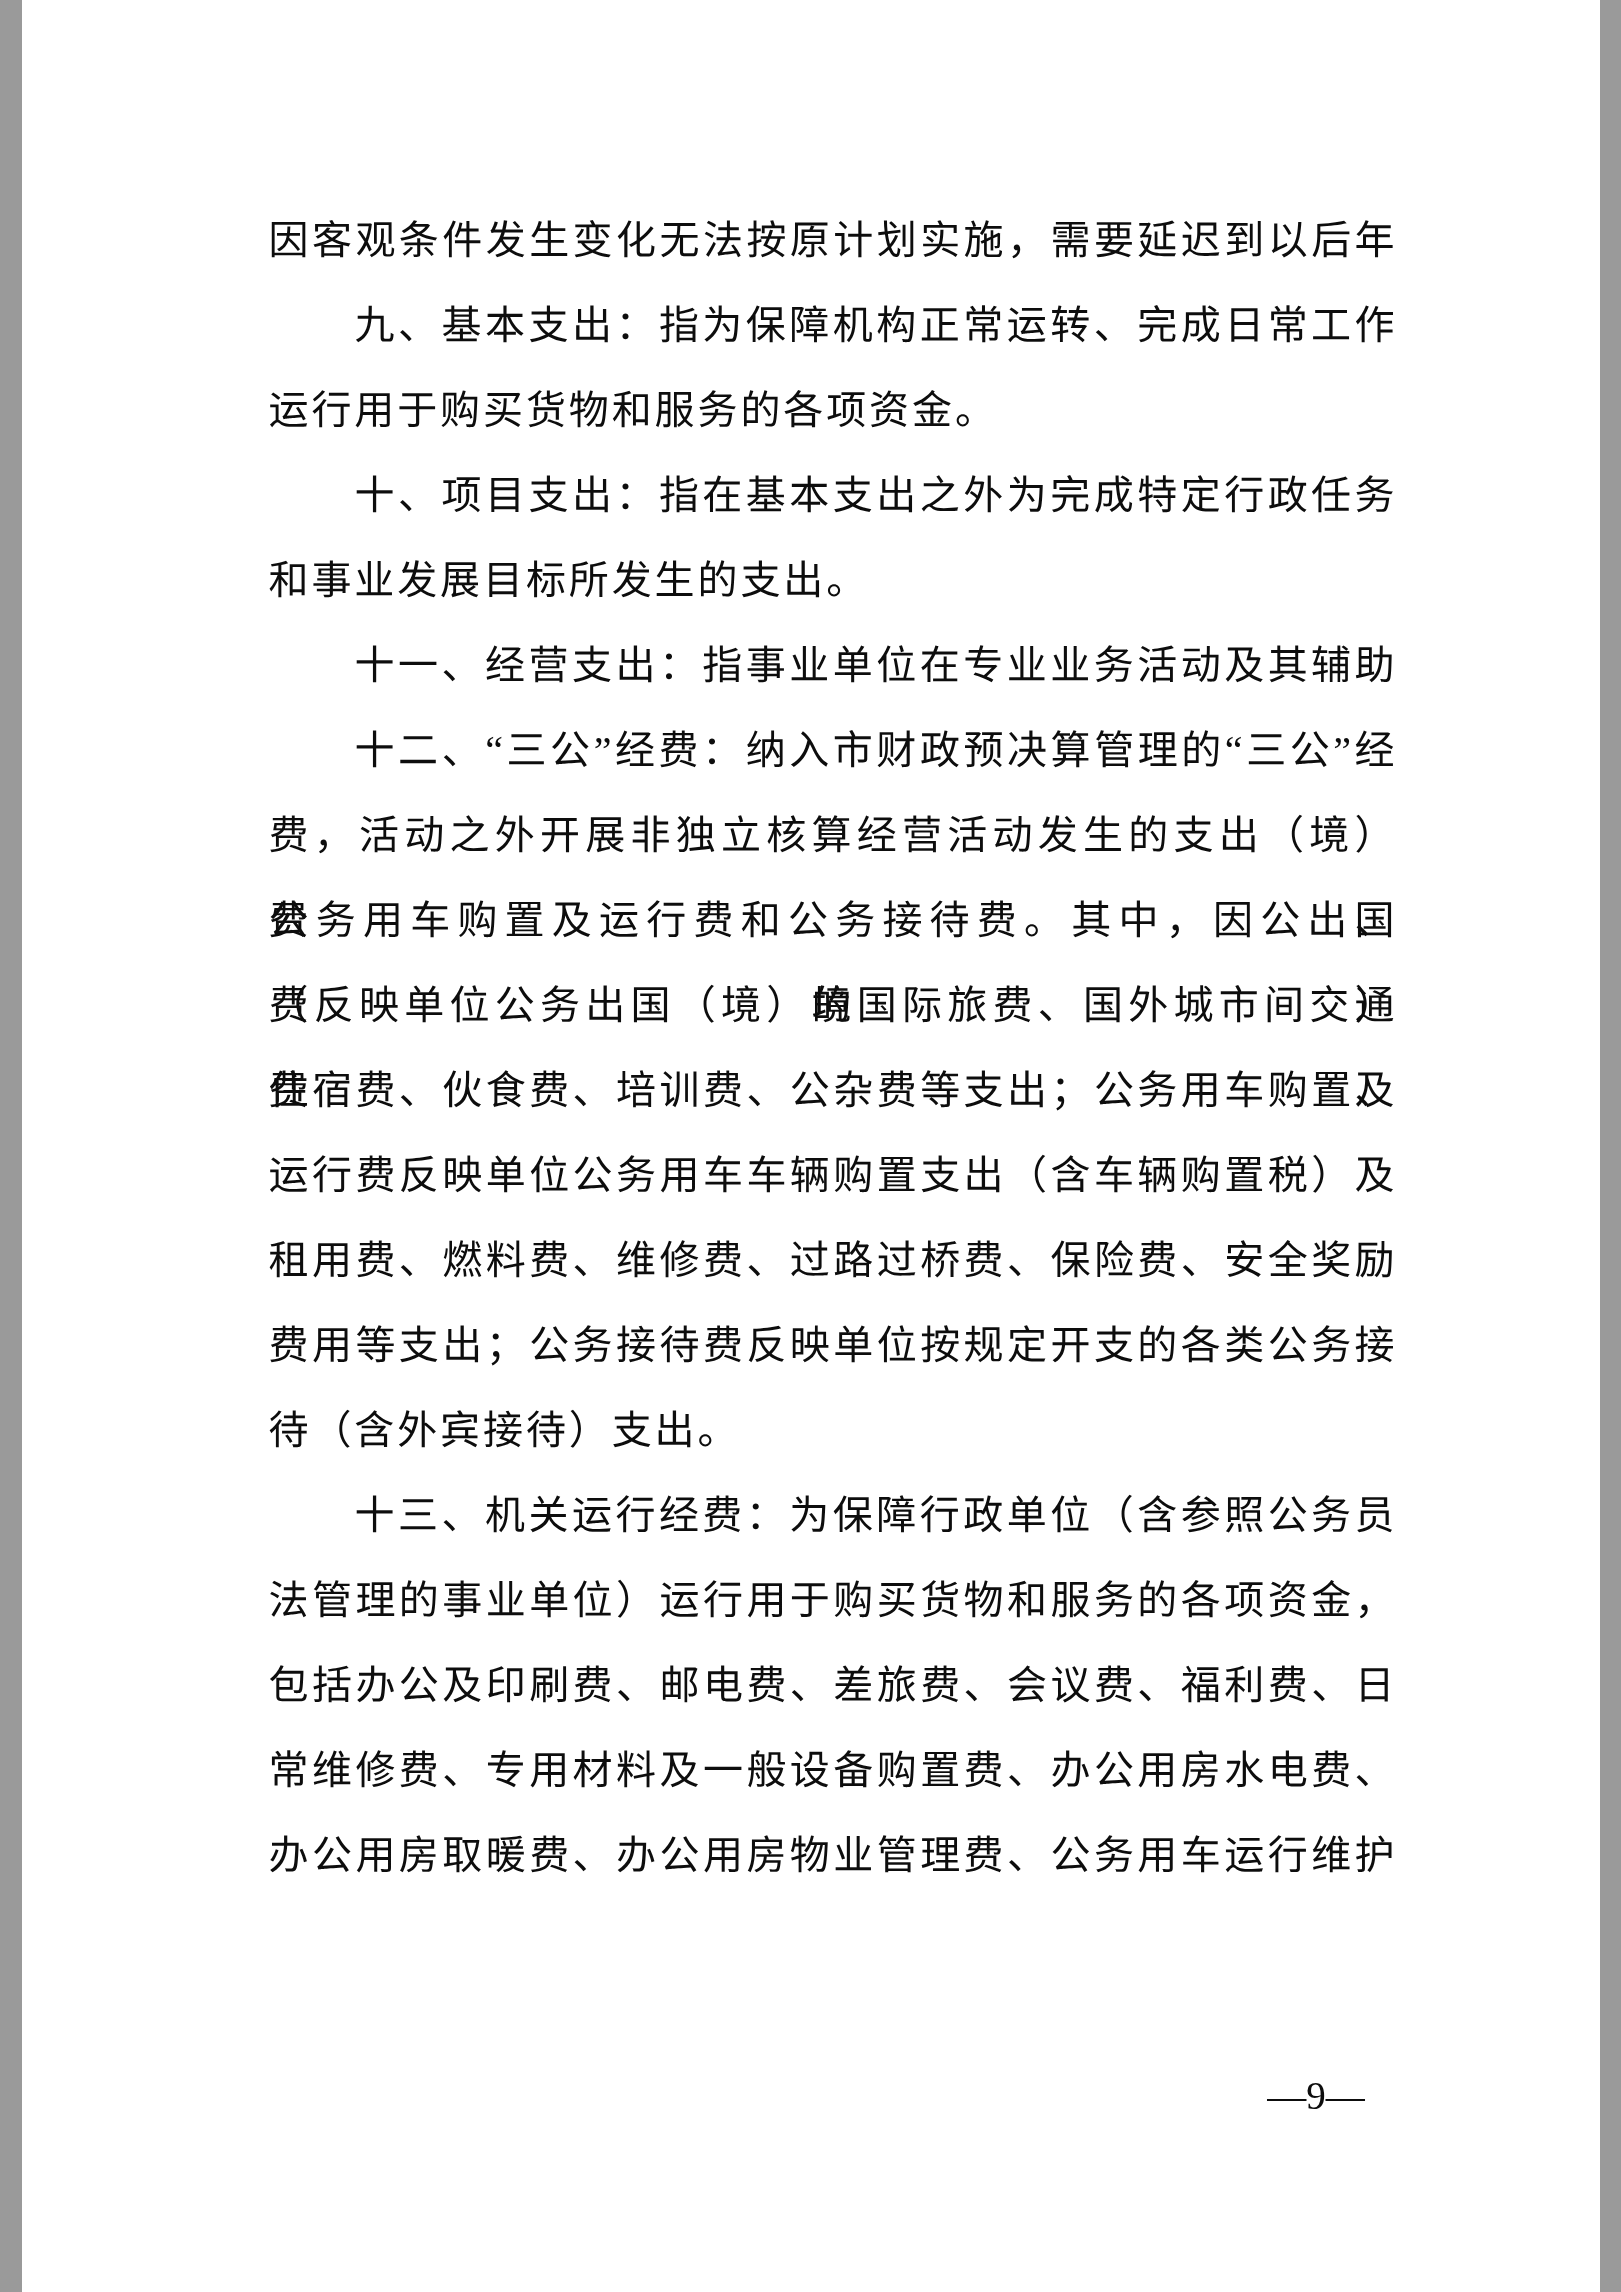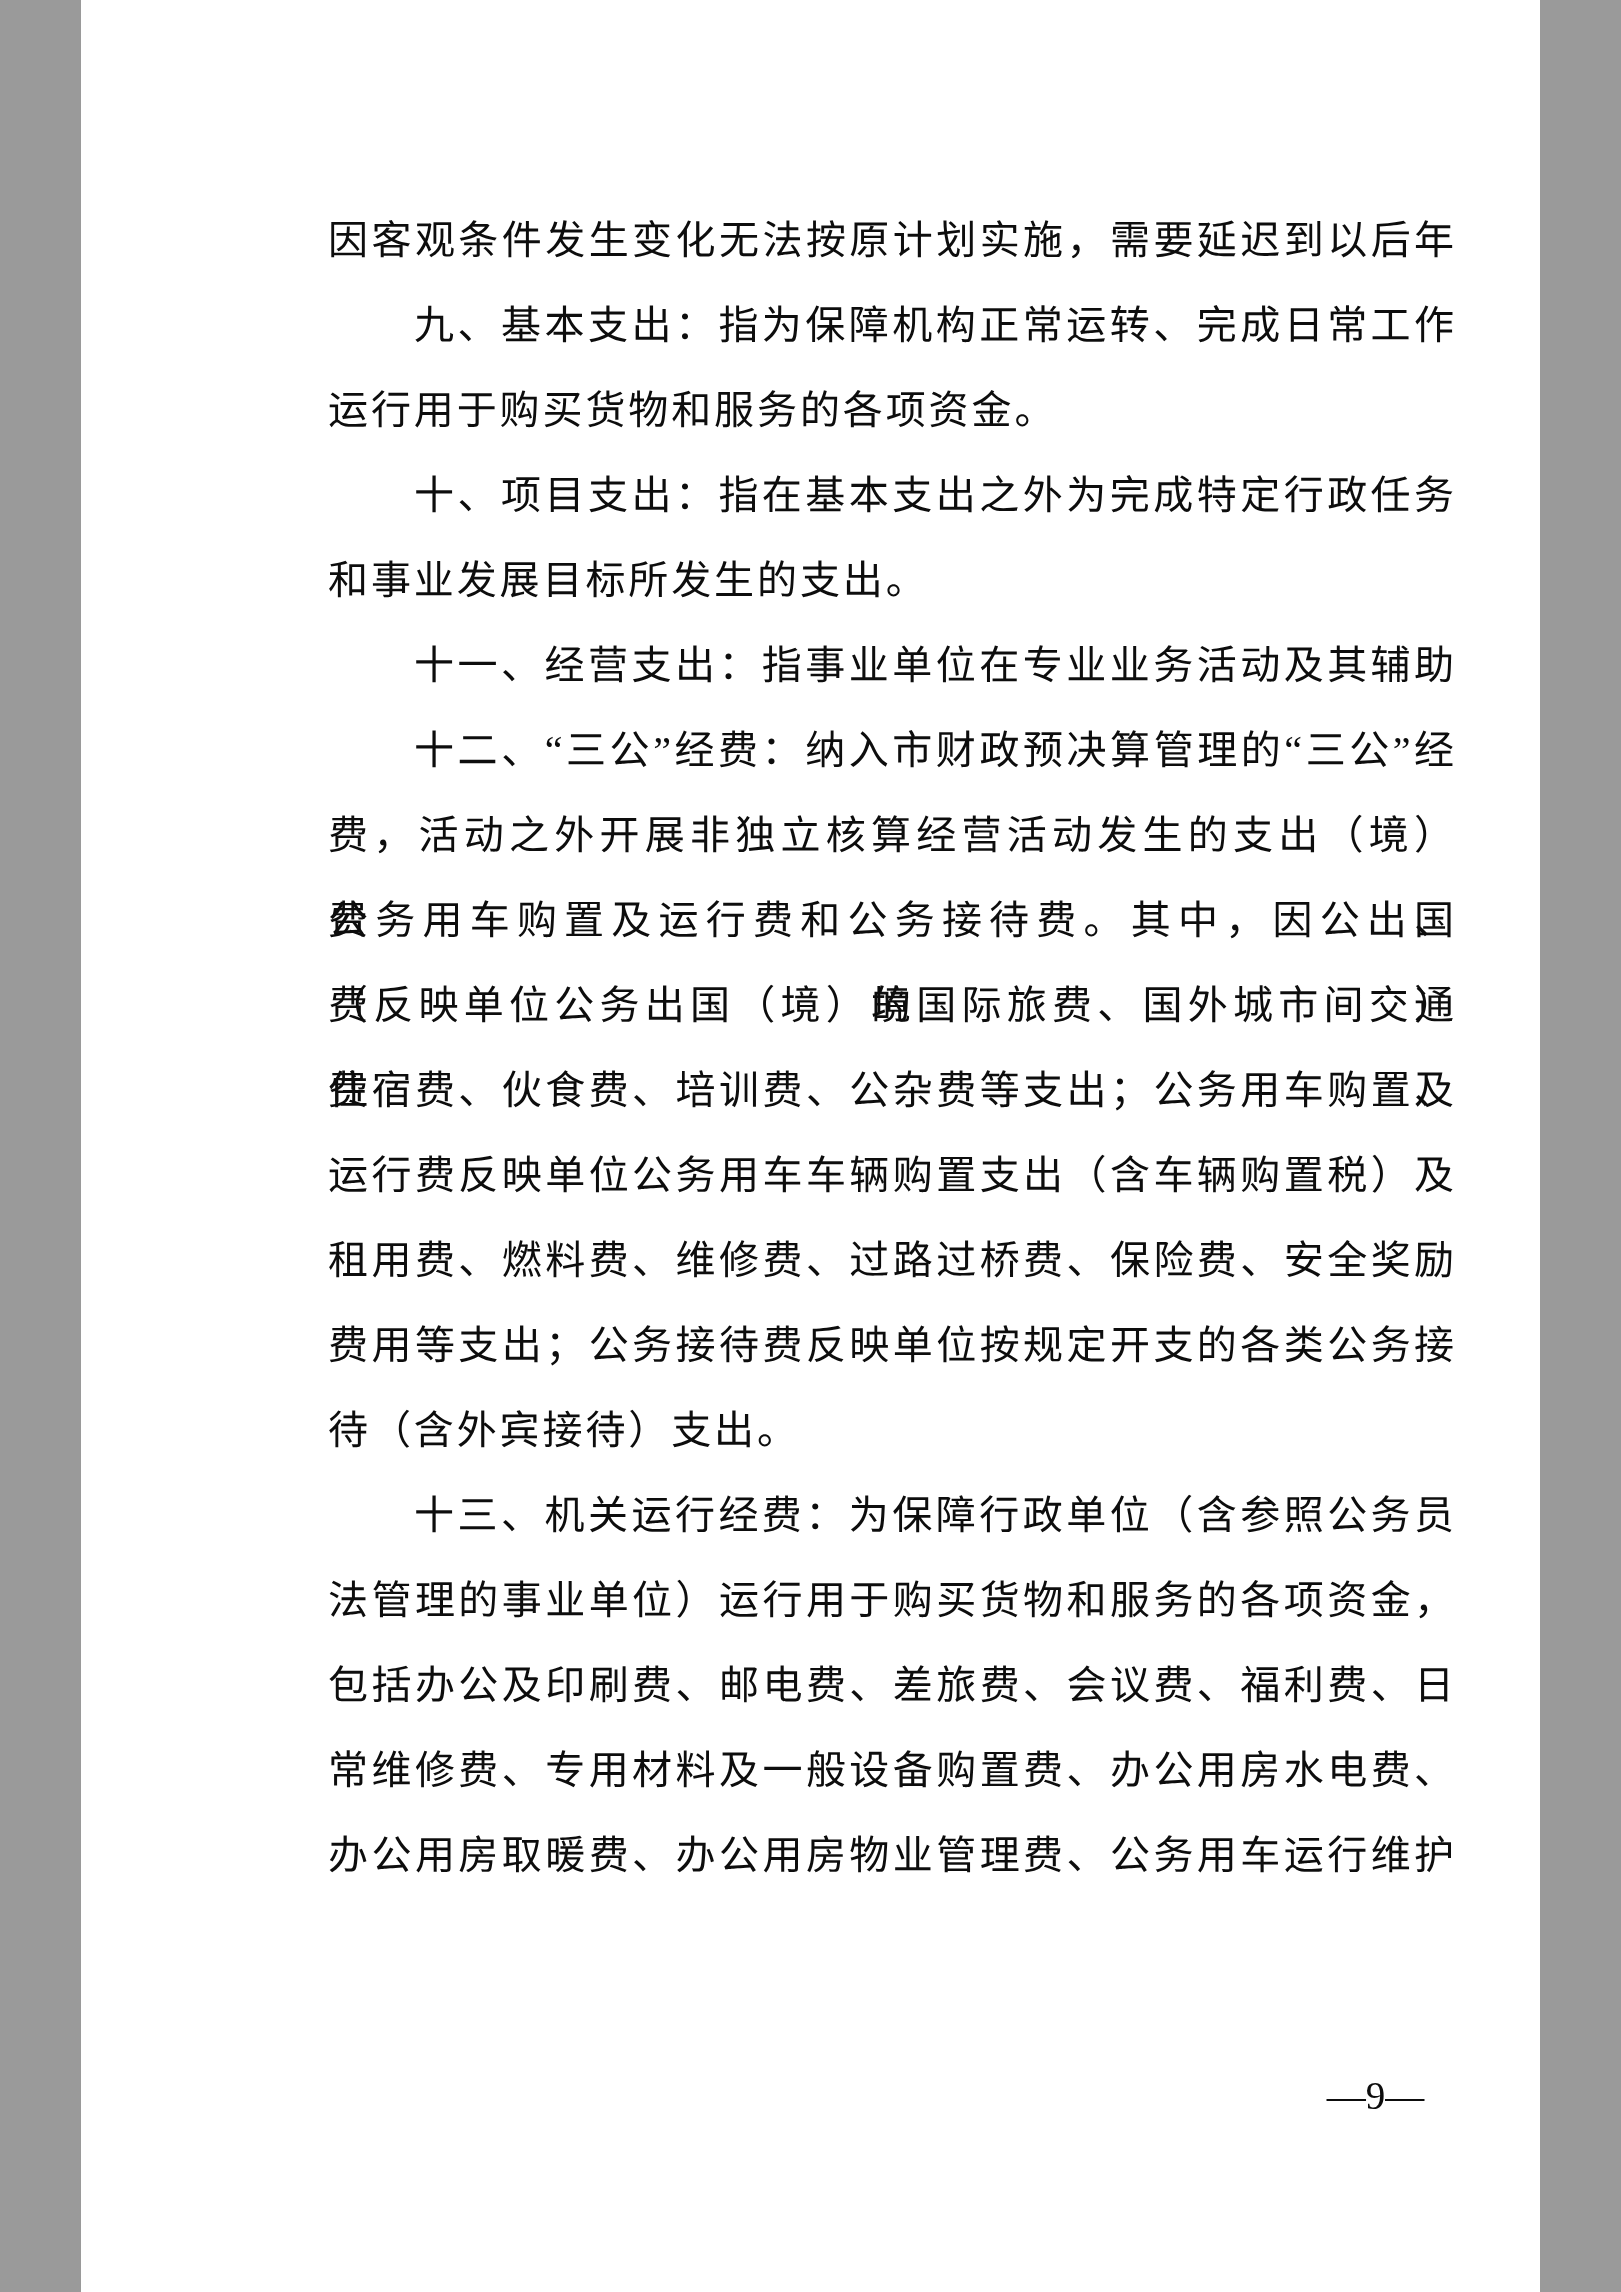--- a/index.html
+++ b/index.html
@@ -2,21 +2,21 @@
 <html lang="zh-CN"><head>
 <meta charset="utf-8">
 <style>
   html, body {
     margin: 0;
     padding: 0;
     background: #9a9a9a;
   }
   .page {
     position: relative;
-    width: 1459px;
+    width: 1578px;
     height: 2293px;
     margin: 0 auto;
     background: #ffffff;
     color: #0d0d0d;
     font-family: "Liberation Serif", "DejaVu Serif", serif;
     overflow: hidden;
   }
   .text-block {
     position: absolute;
     left: 247px;

